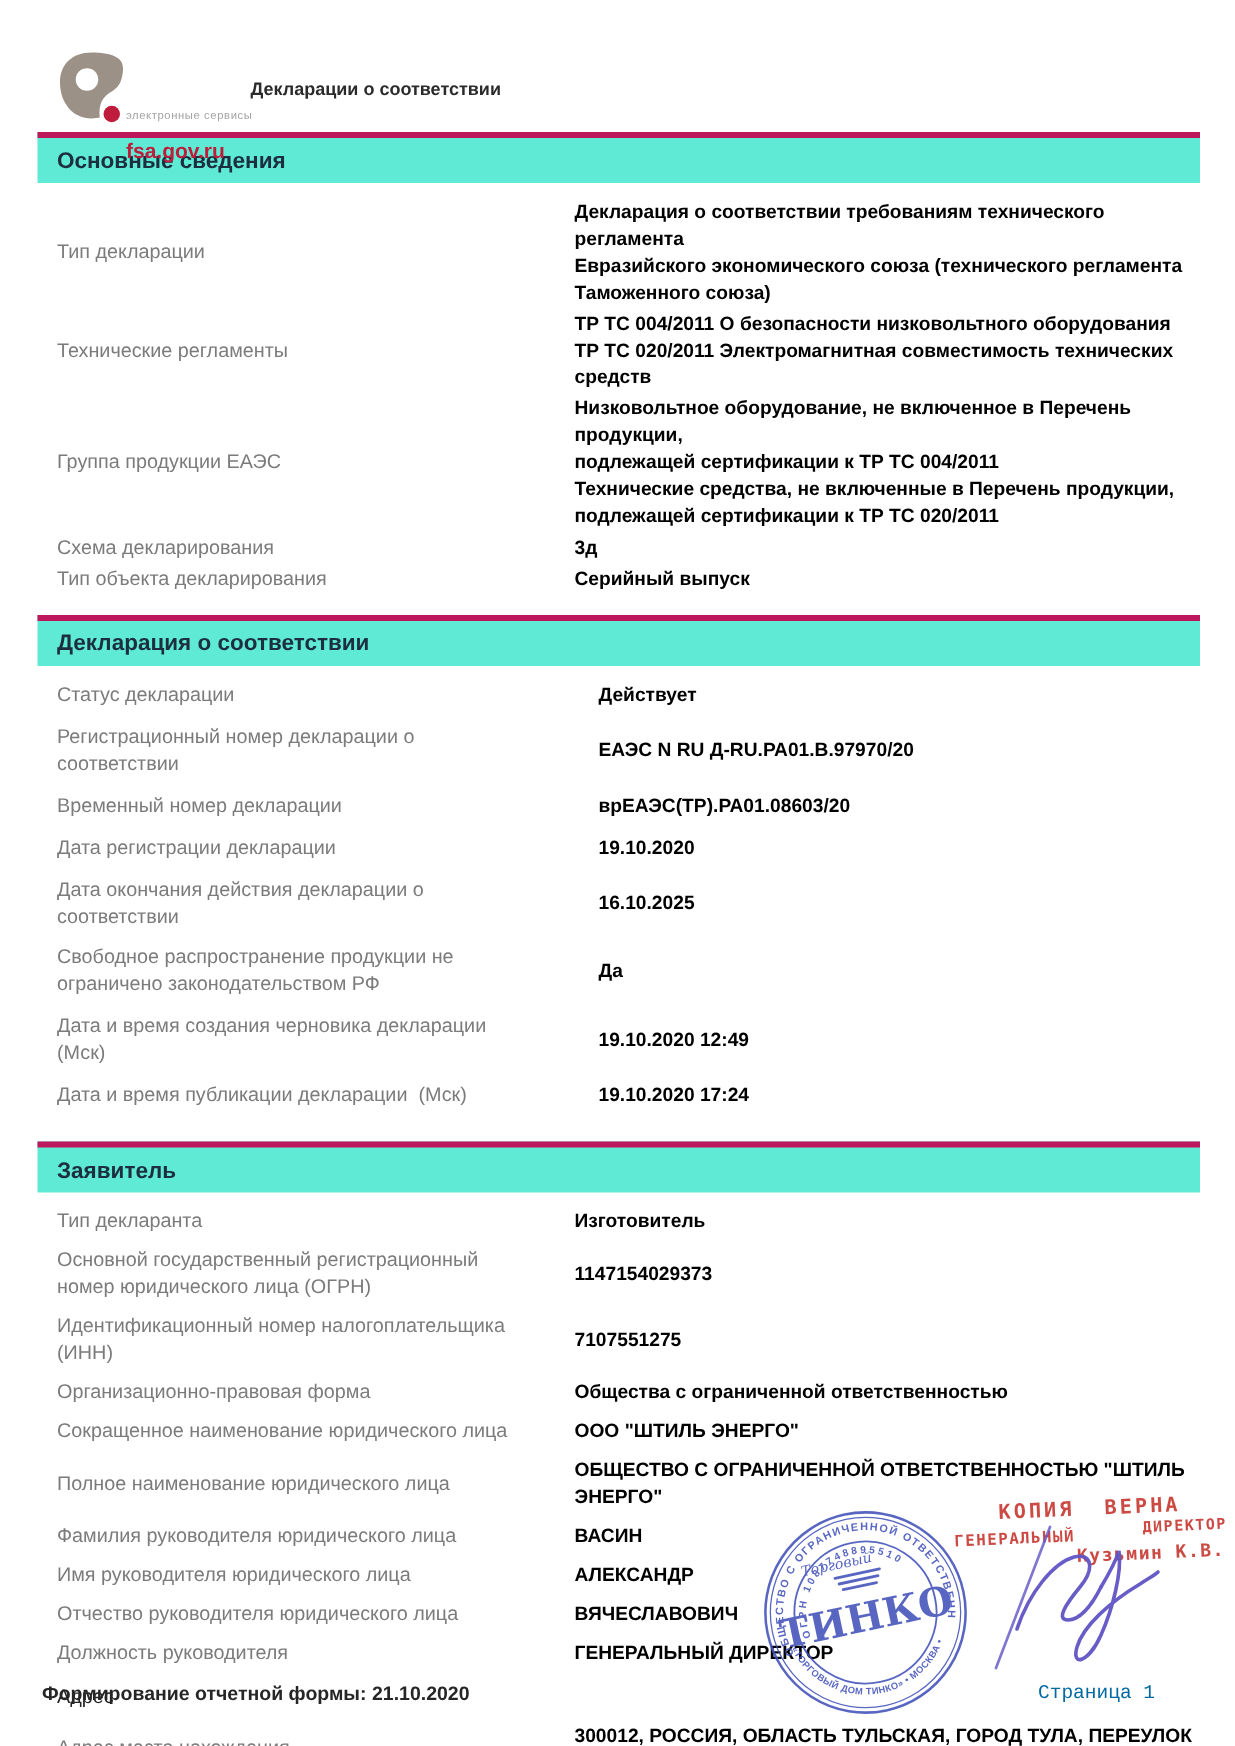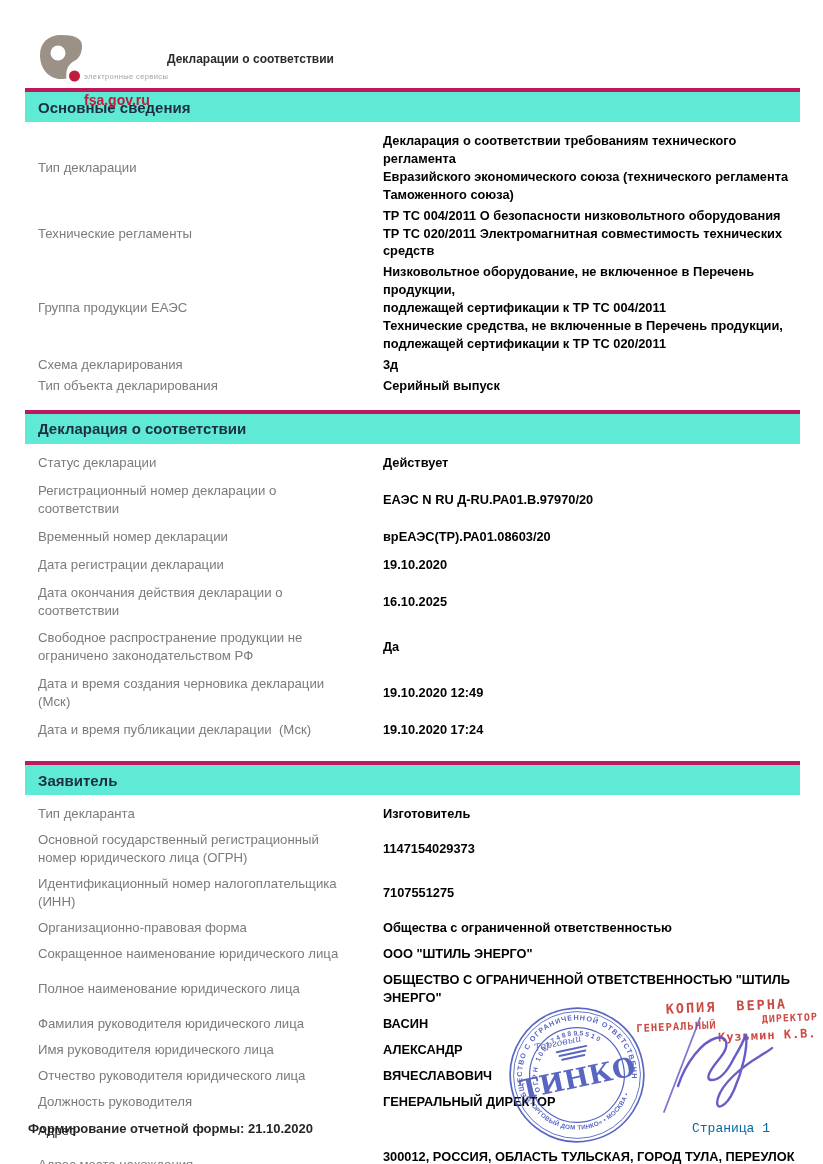--- a/index.html
+++ b/index.html
@@ -20,21 +20,21 @@
   .section{margin-top:6px;}
   .section:first-child{margin-top:0;}
   .band{
     border-top:4px solid #be185d; background:#5eead4; height:30px;
     display:flex; align-items:center;
   }
   .band-title{font-size:15px; font-weight:700; color:#1c2e40; padding-left:13px;}
   .rows{padding:10px 0 6px 13px;}
   .row{display:flex; align-items:center;}
   .sec0 .row{margin-bottom:3px;}
-  .sec1 .row{margin-bottom:10px;}
+  .sec1 .row{margin-bottom:10px;gap:16px;}
   .sec2 .row{margin-bottom:8px;}
   .label{
     flex:0 0 307px; font-size:13.2px; line-height:1.36; color:#7b7b7b;
     white-space:pre-wrap;
   }
   .value{
     flex:1; font-size:12.8px; line-height:1.4; font-weight:700; color:#000000;
     white-space:pre-wrap;
     margin-left:38px;
   }

